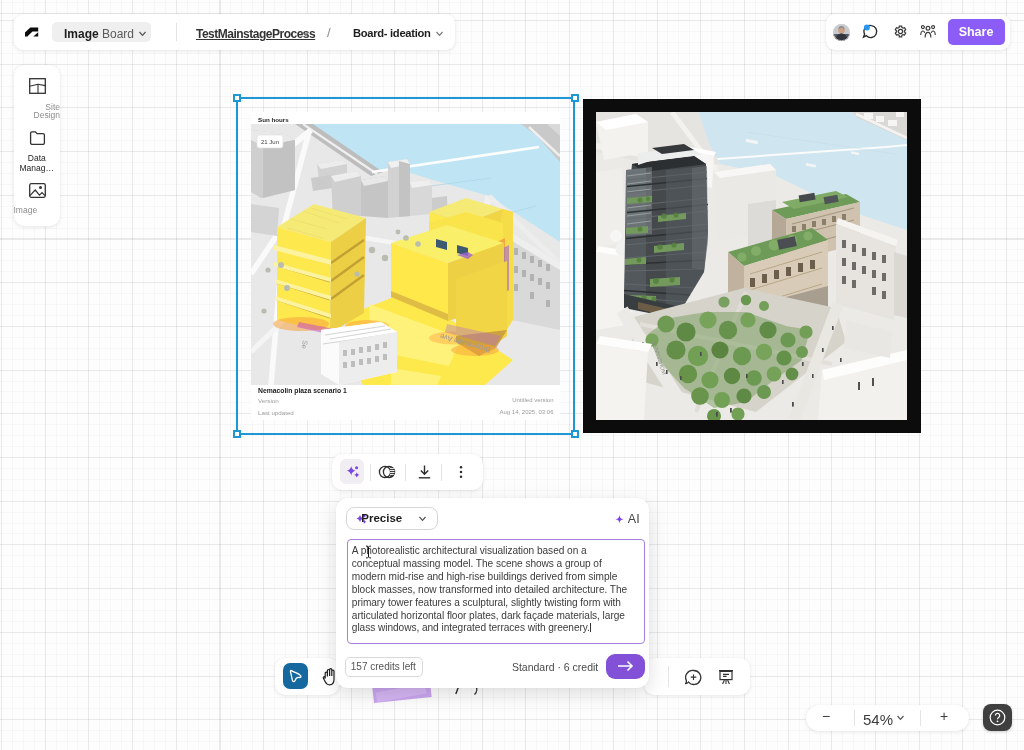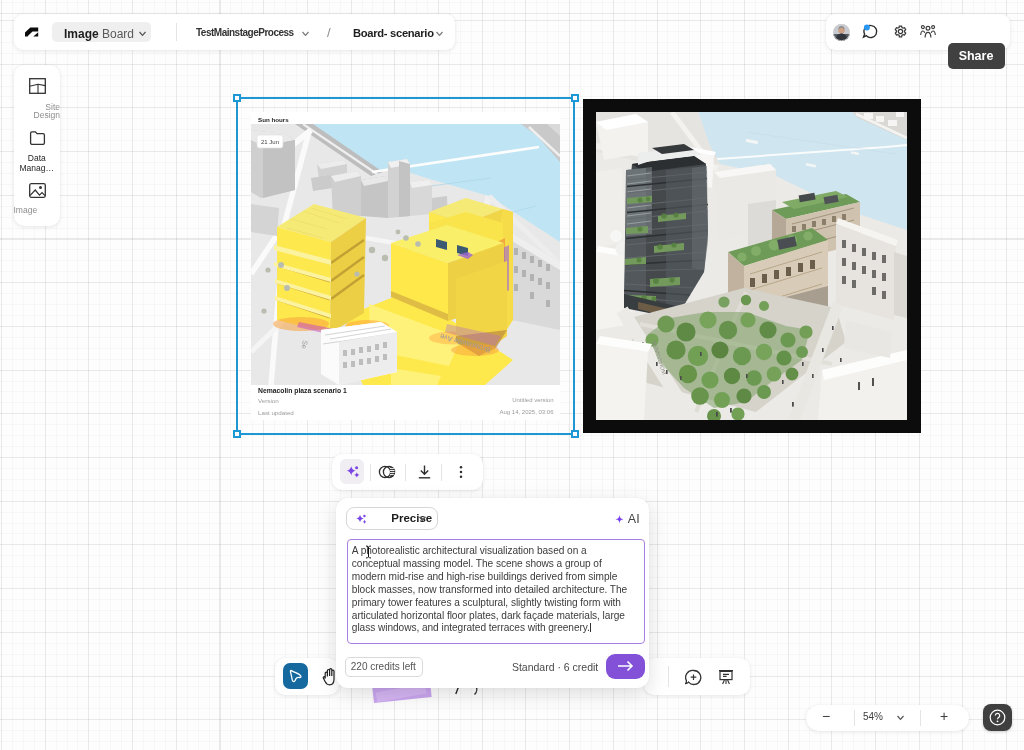--- a/index.html
+++ b/index.html
@@ -432,26 +432,26 @@
   <svg class="abs" style="left:11px;top:9.5px;" width="15" height="15" viewBox="0 0 15 15">
     <path d="M0,8.6 L5.3,3.5 L13.2,3.5 L13.2,7.4 L7.5,7.4 L2.8,11.9 L2.8,12.6 L0,12.6 Z" fill="#0c0c0c"></path>
     <path d="M8.3,12.6 L13.2,8.3 L13.2,12.6 Z" fill="#0c0c0c"></path>
   </svg>
   <div class="abs" style="left:38px;top:8px;width:99px;height:20px;background:#efefef;border-radius:5px;"></div>
   <div class="abs" style="left:50px;top:12.5px;font-size:12px;color:#5a5a5a;"><b style="color:#1d1d1d;">Image</b> Board</div>
   <svg class="abs" style="left:124px;top:17px;" width="9" height="6" viewBox="0 0 9 6">
       <path d="M1.5,1 L4.5,4.4 L7.5,1" stroke="#555" stroke-width="1.2" fill="none"></path>
     </svg>
   <div class="sep" style="left:162px;top:9px;height:18px;"></div>
-  <div class="abs" style="left:182px;top:13px;font-size:10px;font-weight:700;color:#333;letter-spacing:-0.5px;">TestMainstageProcess</div>
+  <div class="abs" style="left:182px;top:13px;font-size:12px;font-weight:700;color:#333;letter-spacing:-0.5px;text-decoration:underline;">TestMainstageProcess</div>
   <svg class="abs" style="left:287px;top:17px;" width="9" height="6" viewBox="0 0 9 6">
       <path d="M1.5,1 L4.5,4.4 L7.5,1" stroke="#777" stroke-width="1.2" fill="none"></path>
     </svg>
   <div class="abs" style="left:313px;top:11px;font-size:13px;color:#8a8a8a;">/</div>
-  <div class="abs" style="left:339px;top:13px;font-size:11.2px;font-weight:700;color:#1d1d1d;letter-spacing:-0.3px;">Board- scenario</div>
+  <div class="abs" style="left:339px;top:13px;font-size:11.2px;font-weight:700;color:#1d1d1d;letter-spacing:-0.3px;">Board- ideation</div>
   <svg class="abs" style="left:421px;top:17px;" width="9" height="6" viewBox="0 0 9 6">
       <path d="M1.5,1 L4.5,4.4 L7.5,1" stroke="#777" stroke-width="1.2" fill="none"></path>
     </svg>
 </div>
 
 <div class="card" style="left:826px;top:14px;width:184px;height:36px;">
   <svg class="abs" style="left:6.5px;top:9.5px;" width="17" height="17" viewBox="0 0 17 17">
     <defs>
         <clipPath id="avc">
           <circle cx="8.5" cy="8.5" r="8.5"></circle>
@@ -475,21 +475,21 @@
     <path fill="none" stroke="#3a3a3a" stroke-width="2" d="M12 8.5 a3.5 3.5 0 1 0 0 7 a3.5 3.5 0 0 0 0 -7 Z M10.2 3.2 h3.6 l0.5 2.4 1.9 1.1 2.3-0.8 1.8 3.1-1.8 1.7 v2.2 l1.8 1.7-1.8 3.1-2.3-0.8-1.9 1.1-0.5 2.4 h-3.6 l-0.5-2.4-1.9-1.1-2.3 0.8-1.8-3.1 1.8-1.7 v-2.2 l-1.8-1.7 1.8-3.1 2.3 0.8 1.9-1.1 Z"></path>
   </svg>
   <svg class="abs" style="left:94px;top:10px;" width="16" height="15" viewBox="0 0 16 15">
     <circle cx="8" cy="4.2" r="1.9" fill="none" stroke="#3a3a3a" stroke-width="1.2"></circle>
     <path d="M5.1,13.5 C5.2,9.9 6.4,8.4 8,8.4 C9.6,8.4 10.8,9.9 10.9,13.5" fill="none" stroke="#3a3a3a" stroke-width="1.2"></path>
     <circle cx="2.9" cy="3.1" r="1.5" fill="none" stroke="#3a3a3a" stroke-width="1.1"></circle>
     <circle cx="13.1" cy="3.1" r="1.5" fill="none" stroke="#3a3a3a" stroke-width="1.1"></circle>
     <path d="M0.7,11 C0.9,8.2 1.8,7 2.9,7 C3.7,7 4.4,7.6 4.8,8.8" fill="none" stroke="#3a3a3a" stroke-width="1.1"></path>
     <path d="M15.3,11 C15.1,8.2 14.2,7 13.1,7 C12.3,7 11.6,7.6 11.2,8.8" fill="none" stroke="#3a3a3a" stroke-width="1.1"></path>
   </svg>
-  <div class="abs" style="left:121.5px;top:5px;width:57px;height:26px;background:#404040;border-radius:5px;color:#fff;font-size:12.5px;font-weight:700;text-align:center;line-height:26px;margin-top:24px;">Share</div>
+  <div class="abs" style="left:121.5px;top:5px;width:57px;height:26px;background:#8b5cf6;border-radius:5px;color:#fff;font-size:12.5px;font-weight:700;text-align:center;line-height:26px;">Share</div>
 </div>
 
 <div class="card" style="left:13.5px;top:65px;width:46.5px;height:161px;border-radius:10px;">
   <svg class="abs" style="left:15px;top:13px;" width="17" height="16" viewBox="0 0 17 16">
     <rect x="0.7" y="0.7" width="15.6" height="14.6" fill="none" stroke="#333" stroke-width="1.3"></rect>
     <path d="M0.7,8.2 L9,6.2 L16.3,7.6 M9,6.2 L9,15.3" stroke="#333" stroke-width="1.1" fill="none"></path>
   </svg>
   <div class="abs" style="left:0;top:38px;width:46.5px;text-align:right;font-size:8.5px;line-height:8px;color:#8d8d8d;">Site<br>Design</div>
   <svg class="abs" style="left:15px;top:66px;" width="17" height="14" viewBox="0 0 17 14">
     <path d="M1.6,2.2 a1.4,1.4 0 0 1 1.4,-1.4 h3.4 l1.6,1.8 h6 a1.4,1.4 0 0 1 1.4,1.4 v8 a1.4,1.4 0 0 1 -1.4,1.4 h-11 a1.4,1.4 0 0 1 -1.4,-1.4 Z" fill="none" stroke="#333" stroke-width="1.3"></path>
@@ -554,21 +554,21 @@
   </svg>
 </div>
 
 <div class="abs" style="left:336.3px;top:498px;width:312.7px;height:189.6px;background:#fff;border-radius:12px;box-shadow:0 6px 20px rgba(0,0,0,0.13),0 0 2px rgba(0,0,0,0.06);">
   <div class="abs" style="left:10.1px;top:9px;width:89.4px;height:21.4px;border:1px solid #d6d6d6;border-radius:8px;background:#fff;"></div>
   <svg class="abs" style="left:19px;top:14.5px;" width="13" height="13" viewBox="0 0 16 16">
     <path d="M6.2,2.2 C6.9,5 8,6.1 10.8,6.8 C8,7.5 6.9,8.6 6.2,11.4 C5.5,8.6 4.4,7.5 1.6,6.8 C4.4,6.1 5.5,5 6.2,2.2 Z" fill="#7a45e5"></path>
     <path d="M11.8,8.2 C12.2,9.8 12.9,10.5 14.5,10.9 C12.9,11.3 12.2,12 11.8,13.6 C11.4,12 10.7,11.3 9.1,10.9 C10.7,10.5 11.4,9.8 11.8,8.2 Z" fill="#7a45e5"></path>
     <circle cx="11.6" cy="3.8" r="1.5" fill="#7a45e5"></circle>
   </svg>
-  <div class="abs" style="left:55px;top:14px;font-size:11.5px;font-weight:700;color:#1d1d1d;">Precise</div>
+  <div class="abs" style="left:25px;top:14px;font-size:11.5px;font-weight:700;color:#1d1d1d;">Precise</div>
   <svg class="abs" style="left:82px;top:17.5px;" width="9" height="6" viewBox="0 0 9 6">
       <path d="M1.5,1 L4.5,4.4 L7.5,1" stroke="#555" stroke-width="1.2" fill="none"></path>
     </svg>
   <svg class="abs" style="left:279px;top:17px;" width="9" height="9" viewBox="0 0 9 9">
       <path d="M4.5,0 C5,3 5.6,3.6 8.6,4.2 C5.6,4.8 5,5.4 4.5,8.4 C4,5.4 3.4,4.8 0.4,4.2 C3.4,3.6 4,3 4.5,0 Z" fill="#7a3ff0"></path>
     </svg>
   <div class="abs" style="left:291.5px;top:13.5px;font-size:12.5px;color:#454545;">AI</div>
   <div class="abs" style="left:10.4px;top:40.6px;width:296px;height:103px;border:1.4px solid #a77fe2;border-radius:4px;"></div>
   <div class="abs" style="left:15.5px;top:47px;font-size:10.15px;line-height:12.9px;color:#3b3b3b;letter-spacing:-0.05px;white-space:nowrap;">
     A photorealistic architectural visualization based on a<br>
@@ -576,33 +576,33 @@
     modern mid-rise and high-rise buildings derived from simple<br>
     block masses, now transformed into detailed architecture. The<br>
     primary tower features a sculptural, slightly twisting form with<br>
     articulated horizontal floor plates, dark façade materials, large<br>
     glass windows, and integrated terraces with greenery.<span style="display:inline-block;width:1px;height:9.5px;background:#333;vertical-align:-1px;"></span>
   </div>
   <svg class="abs" style="left:28px;top:47px;" width="9" height="14" viewBox="0 0 9 14">
     <path d="M2,1 C3.2,1 4,1.4 4.5,2 C5,1.4 5.8,1 7,1 M4.5,2 L4.5,12 M2,13 C3.2,13 4,12.6 4.5,12 C5,12.6 5.8,13 7,13" stroke="#111" stroke-width="1" fill="none"></path>
   </svg>
   <div class="abs" style="left:9.2px;top:159.4px;width:75.3px;height:18px;border:1px solid #d9d9d9;border-radius:5px;"></div>
-  <div class="abs" style="left:14.5px;top:163px;font-size:10px;color:#555;">220 credits left</div>
+  <div class="abs" style="left:14.5px;top:163px;font-size:10px;color:#555;">157 credits left</div>
   <div class="abs" style="left:140px;top:162.5px;width:122px;font-size:10.5px;color:#4a4a4a;text-align:right;white-space:nowrap;">Standard · 6 credit</div>
   <div class="abs" style="left:269.3px;top:155.6px;width:39px;height:25.4px;background:#8350d8;border-radius:9px;">
     <svg style="position:absolute;left:11px;top:6.7px;" width="17" height="12" viewBox="0 0 17 12">
       <path d="M1,6 L15,6 M10.5,1.5 L15,6 L10.5,10.5" stroke="#fff" stroke-width="1.6" fill="none"></path>
     </svg>
   </div>
 </div>
 
 <div class="card" style="left:806px;top:704.5px;width:163px;height:26.5px;border-radius:13px;">
   <div class="abs" style="left:16px;top:3.5px;font-size:14px;color:#3c3c3c;">−</div>
   <div class="sep" style="left:48px;top:5px;height:16px;"></div>
-  <div class="abs" style="left:57px;top:6.5px;font-size:10px;color:#3c3c3c;">54%</div>
+  <div class="abs" style="left:57px;top:6.5px;font-size:15px;color:#3c3c3c;">54%</div>
   <svg class="abs" style="left:90px;top:10px;" width="9" height="6" viewBox="0 0 9 6">
       <path d="M1.5,1 L4.5,4.4 L7.5,1" stroke="#555" stroke-width="1.2" fill="none"></path>
     </svg>
   <div class="sep" style="left:114px;top:5px;height:16px;"></div>
   <div class="abs" style="left:134px;top:3.5px;font-size:14px;color:#3c3c3c;">+</div>
 </div>
 <div class="abs" style="left:983px;top:704px;width:28.5px;height:27px;background:#3f3f3f;border-radius:8px;box-shadow:0 1px 3px rgba(0,0,0,0.2);">
   <svg style="position:absolute;left:5.7px;top:5px;" width="17" height="17" viewBox="0 0 17 17">
     <circle cx="8.5" cy="8.5" r="7.3" fill="none" stroke="#fff" stroke-width="1.2"></circle>
     <path d="M6.3,6.6 a2.2,2.2 0 1 1 3.3,1.9 c-0.8,0.5 -1.1,0.9 -1.1,1.7" fill="none" stroke="#fff" stroke-width="1.2"></path>

